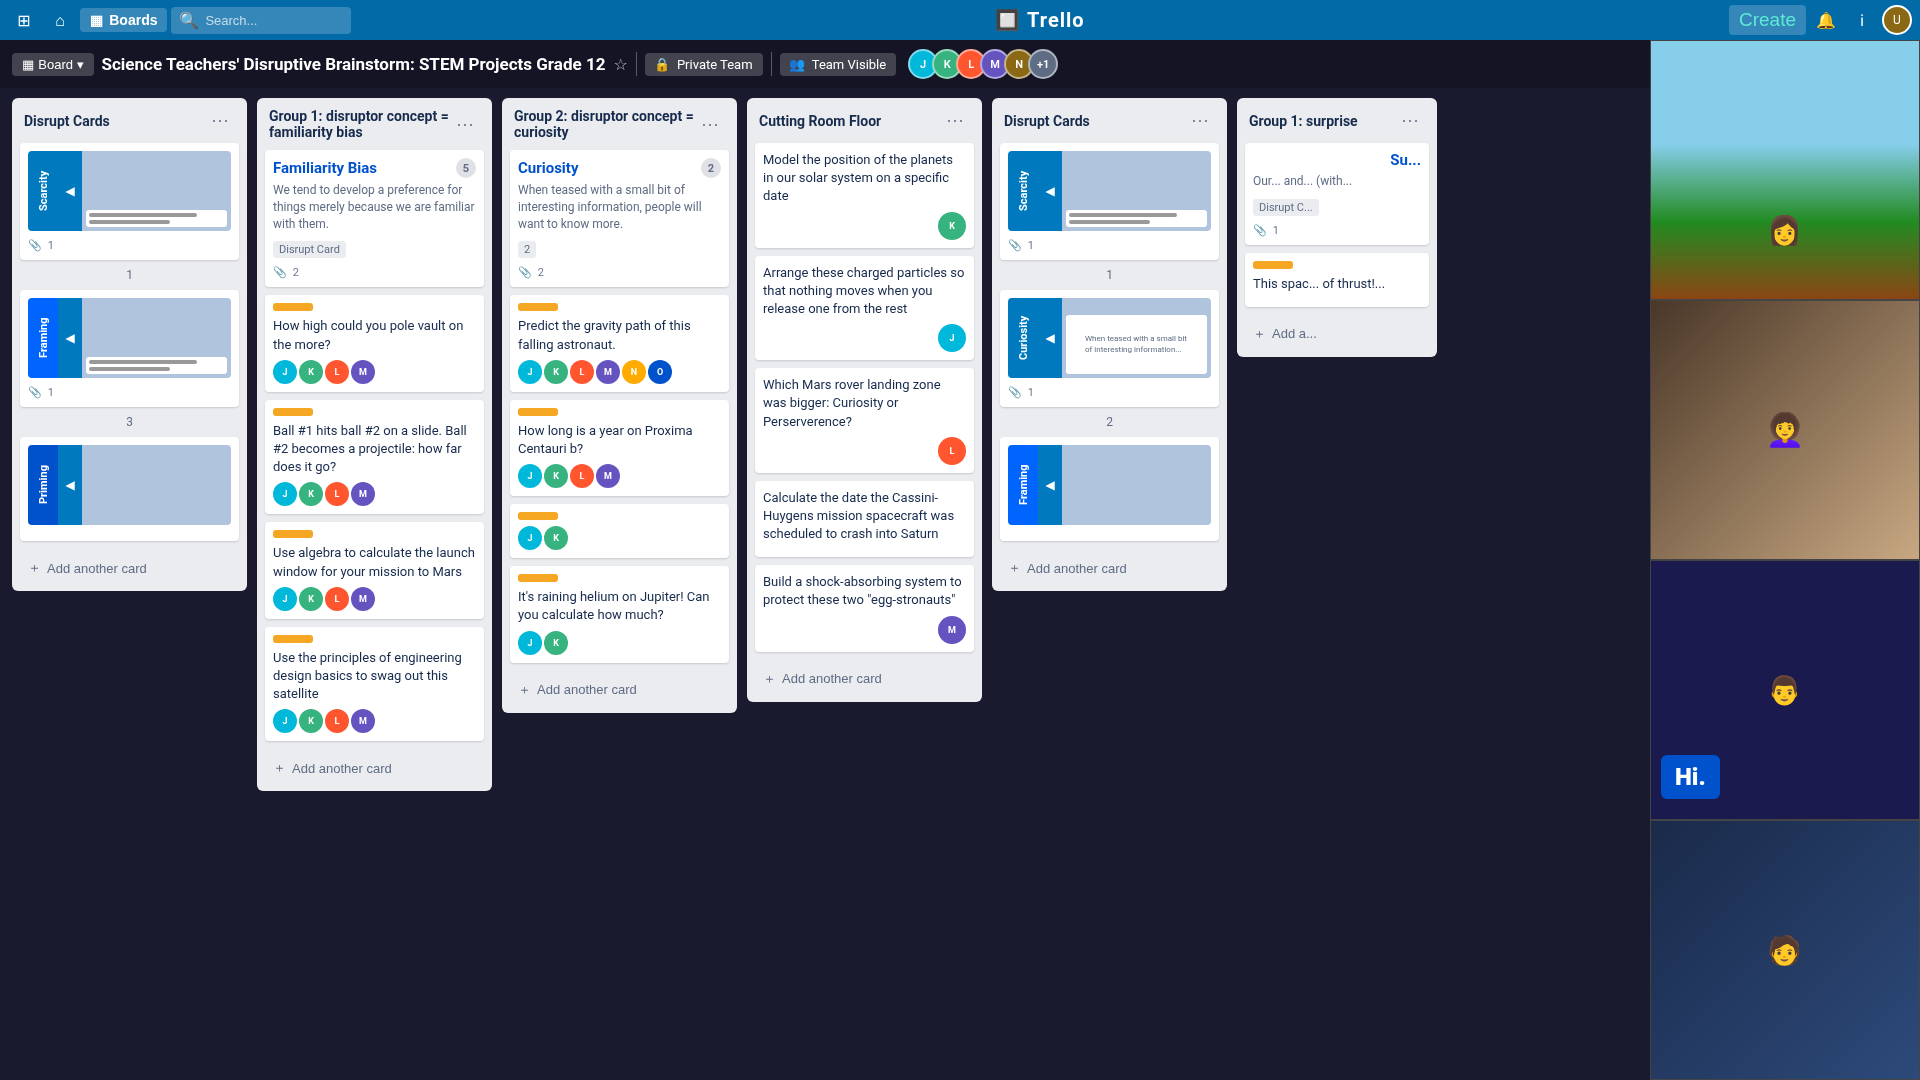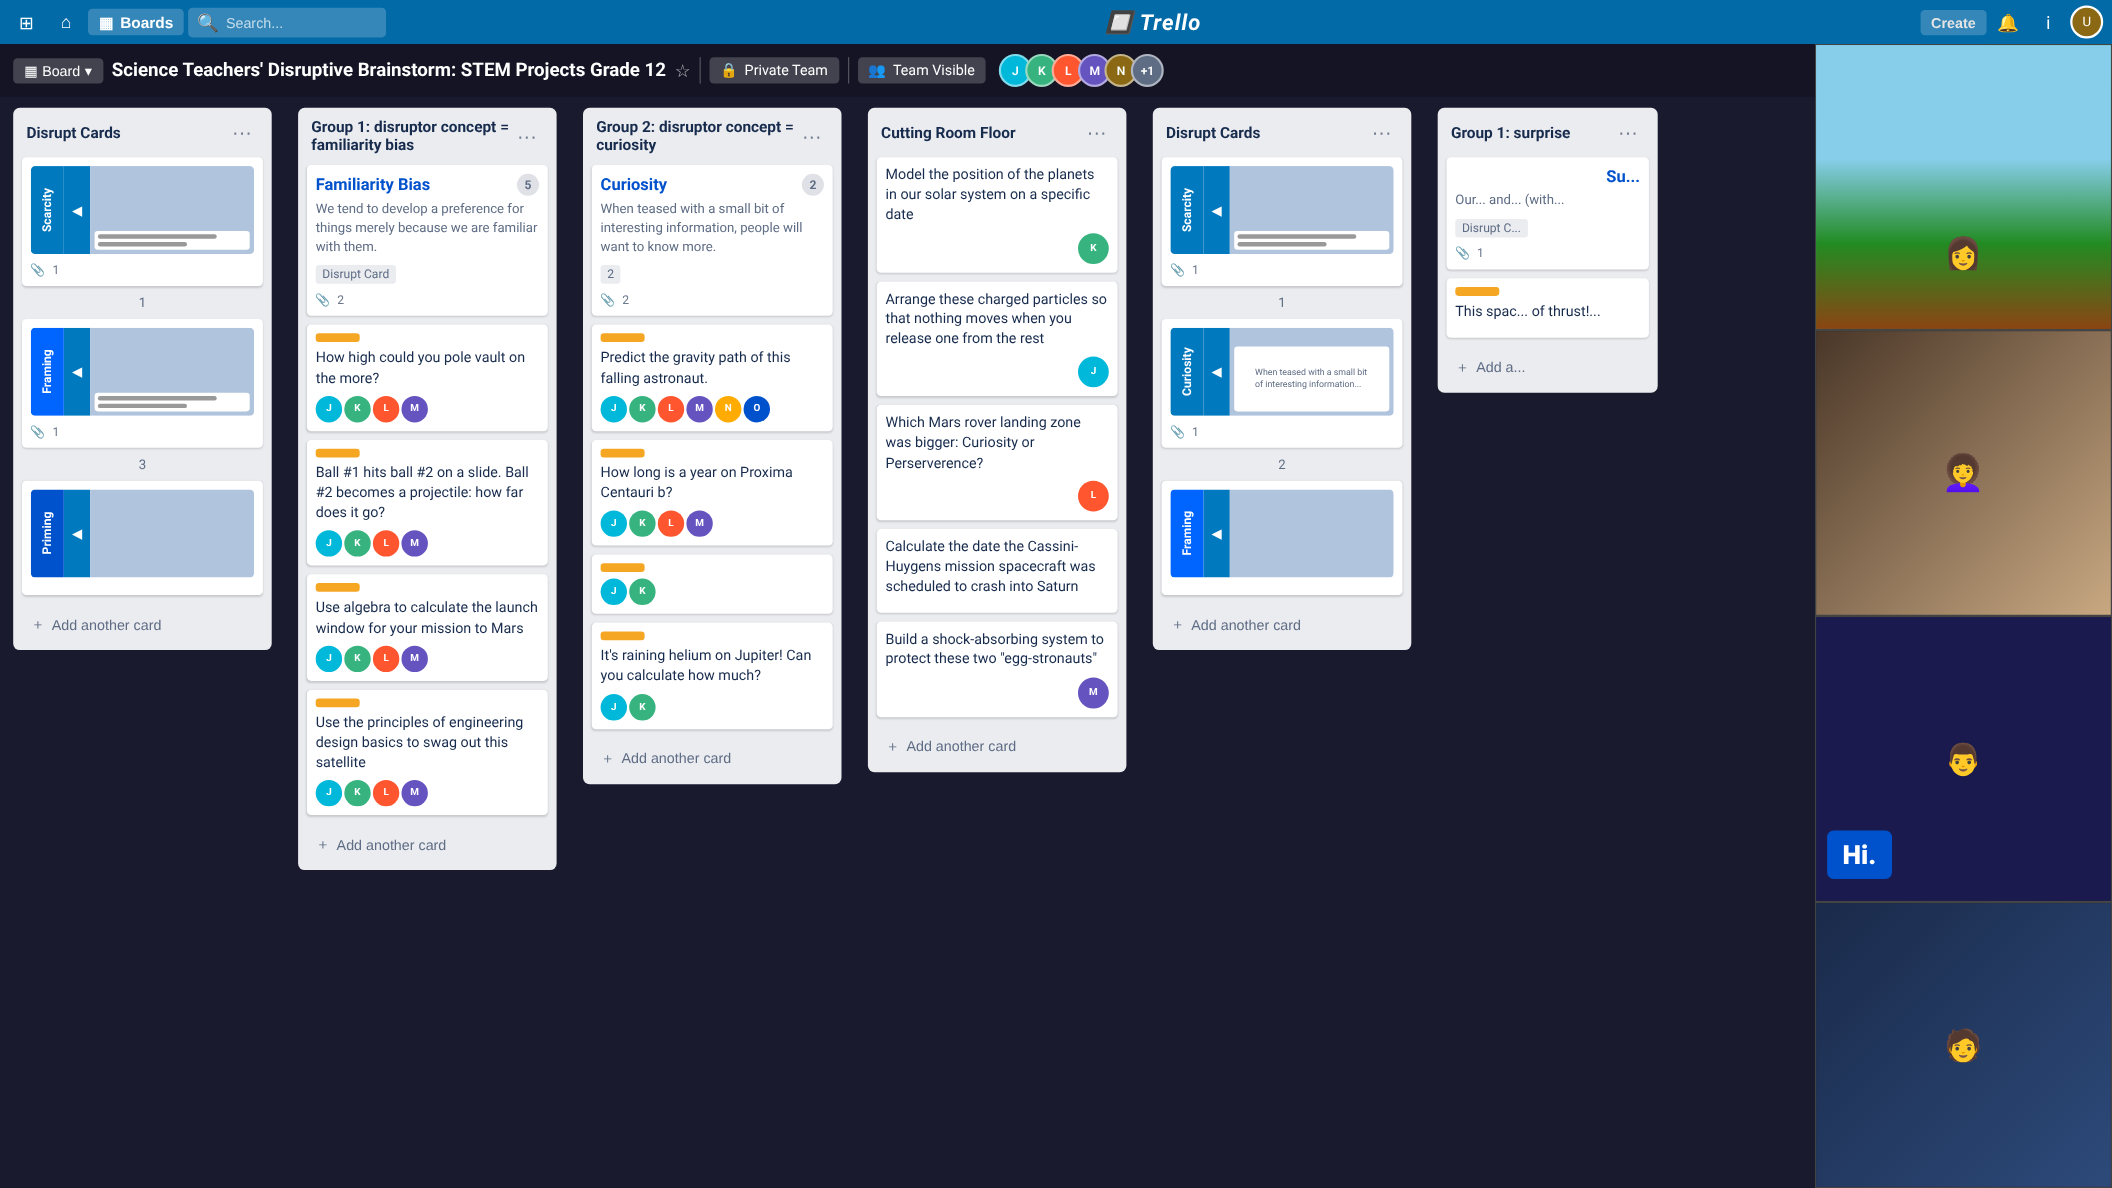--- a/index.html
+++ b/index.html
@@ -68,36 +68,34 @@
     .topbar-search input::placeholder { color: rgba(255,255,255,0.7); }
     .topbar-logo {
       flex: 1;
       display: flex;
       align-items: center;
       justify-content: center;
       color: white;
       font-size: 20px;
       font-weight: 700;
       letter-spacing: 1px;
-      font-style: italic;
     }
     .topbar-right {
       display: flex;
       align-items: center;
       gap: 4px;
     }
     .topbar-btn {
       background: rgba(255,255,255,0.2);
       border: none;
       border-radius: 4px;
-      color: #e5e5e5;
+      color: #5eead4;
       padding: 4px 10px;
       cursor: pointer;
-      font-size: 13px;
-      font-weight: bold;
+      font-size: 19px;
     }
     .topbar-avatar {
       width: 30px;
       height: 30px;
       border-radius: 50%;
       background: #8B6914;
       border: 2px solid white;
       display: flex;
       align-items: center;
       justify-content: center;
@@ -188,21 +186,21 @@
       cursor: pointer;
       font-size: 13px;
       font-weight: 600;
     }
 
     
     .board-area {
       position: relative;
       z-index: 5;
       display: flex;
-      gap: 24px;
+      gap: 10px;
       padding: 10px 12px;
       overflow-x: auto;
       height: calc(1080px - 40px - 48px);
       align-items: flex-start;
     }
 
     
     .column {
       width: 235px;
       min-width: 235px;

